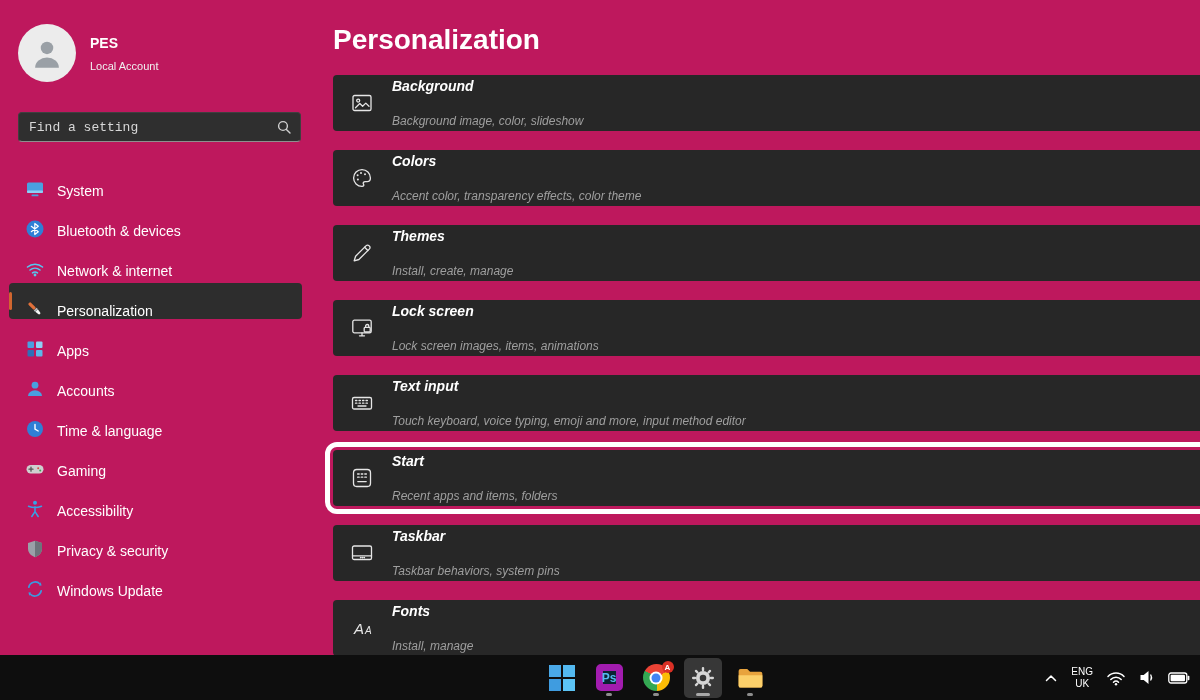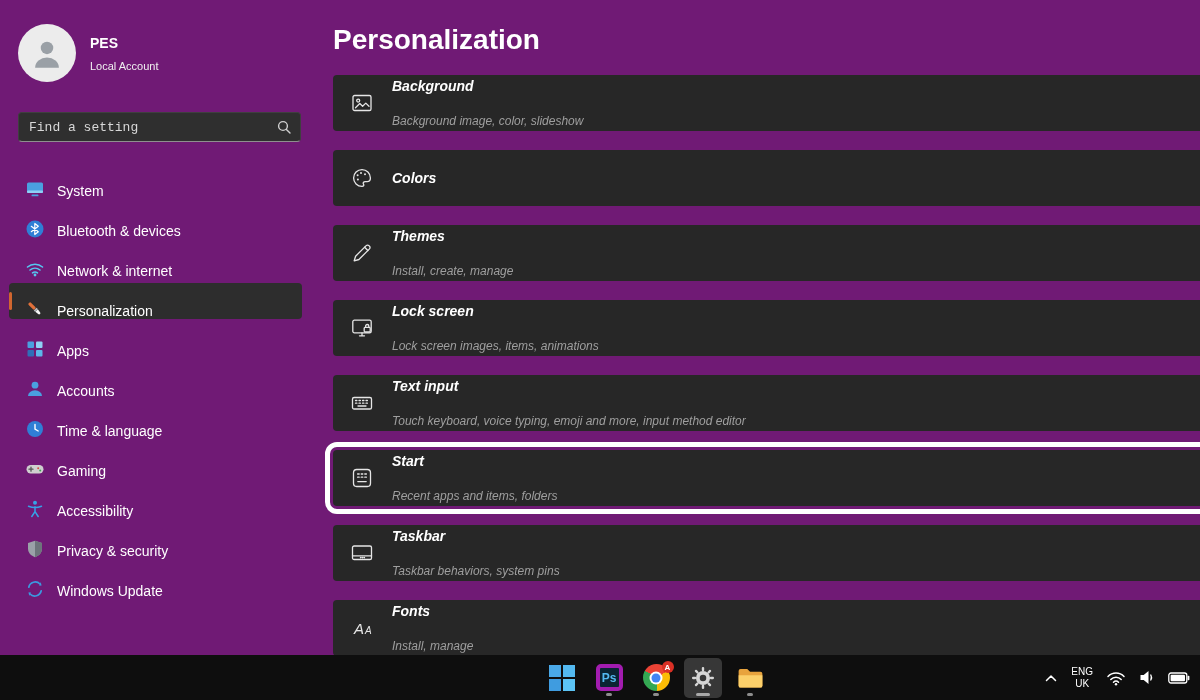--- a/index.html
+++ b/index.html
@@ -1,17 +1,17 @@
 <!DOCTYPE html>
 <html><head>
 <meta charset="utf-8">
 <style>
   * { margin:0; padding:0; box-sizing:border-box; }
   body { background:#000; font-family:"Liberation Sans", sans-serif; }
-  .screen { position:relative; width:1200px; height:700px; background:#701a75; overflow:hidden; }
+  .screen { position:relative; width:1200px; height:700px; background:#be185d; overflow:hidden; }
 
   
   .sidebar { position:absolute; left:0; top:0; width:320px; height:655px; }
   .account { position:absolute; left:18px; top:24px; display:flex; align-items:center; gap:14px; cursor:pointer; }
   .avatar { width:58px; height:58px; border-radius:50%; background:#ececec; display:flex; align-items:center; justify-content:center; overflow:hidden; }
   .account-name { font-size:14px; font-weight:700; color:#fff; }
   .account-type { font-size:11px; color:#f0f0f0; margin-top:9px; }
 
   .search { position:absolute; left:18px; top:112px; width:283px; height:30px; background:#2f2f2f; border:1px solid #3f3f3f; border-bottom:1px solid #8f8f8f; border-radius:4px; display:flex; align-items:center;font-family:Liberation Mono, monospace; }
   .search input { flex:1; background:transparent; border:none; outline:none; color:#e8e8e8; font-size:13px; padding:0 10px; font-family:inherit; }
@@ -36,21 +36,21 @@
 
   
   .taskbar { position:absolute; left:0; bottom:0; width:100%; height:45px; background:#0e0e0e; }
   .tb-apps { position:absolute; left:543px; top:0; height:100%; display:flex; align-items:center; gap:9px; }
   .tb-app { width:38px; height:40px; display:flex; align-items:center; justify-content:center; position:relative; border-radius:5px; cursor:pointer; }
   .tb-app.active { background:#373737; }
   .tb-ind { position:absolute; bottom:2px; left:50%; transform:translateX(-50%); height:3px; width:6px; border-radius:2px; background:#8d8d8d; }
   .tb-app.active .tb-ind { width:14px; background:#a9a9a9; }
   .win-logo { display:grid; grid-template-columns:12px 12px; grid-template-rows:12px 12px; gap:2px; }
   .win-logo span { display:block; }
-  .ps-tile { width:27px; height:27px; background:#0a2433; border:4px solid #a21caf; border-radius:5px; color:#53b9f0; font-size:12px; font-weight:700; display:flex; align-items:center; justify-content:center; }
+  .ps-tile { width:27px; height:27px; background:#0a2433; border:7px solid #a21caf; border-radius:5px; color:#53b9f0; font-size:12px; font-weight:700; display:flex; align-items:center; justify-content:center; }
   .chrome { width:27px; height:27px; border-radius:50%; background:conic-gradient(from -60deg, #ea4335 0 120deg, #fbbc05 120deg 240deg, #34a853 240deg 360deg); position:relative; }
   .chrome::before { content:""; position:absolute; left:50%; top:50%; transform:translate(-50%,-50%); width:13px; height:13px; border-radius:50%; background:#fff; }
   .chrome::after { content:""; position:absolute; left:50%; top:50%; transform:translate(-50%,-50%); width:9px; height:9px; border-radius:50%; background:#4285f4; }
   .chrome-badge { position:absolute; top:-3px; right:-4px; width:12px; height:12px; border-radius:50%; background:#d93025; color:#fff; font-size:8px; font-weight:700; display:flex; align-items:center; justify-content:center; z-index:2; }
 
   .tray { position:absolute; right:10px; top:0; height:100%; display:flex; align-items:center; gap:13px; color:#fff; }
   .tray-btn { display:flex; align-items:center; justify-content:center; cursor:pointer; }
   .lang { font-size:10px; font-weight:400; line-height:1.2; text-align:center; cursor:pointer; }
 </style>
 </head>
@@ -237,20 +237,21 @@
           <svg width="24" height="24" viewBox="0 0 24 24" class="oi">
             <path d="M12 3.6 a8.4 8.4 0 1 0 0 16.8 c1.7 0 2.3 -1.1 1.5 -2.2 c-0.9 -1.2 0.1 -2.5 1.7 -2.5 h1.9 c2.1 0 3.3 -1.6 3.3 -3.7 c0 -4.7 -3.8 -8.4 -8.4 -8.4 z"></path>
             <circle cx="7.6" cy="9.2" r="1" fill="#e6e6e6" stroke="none"></circle>
             <circle cx="11" cy="6.9" r="1" fill="#e6e6e6" stroke="none"></circle>
             <circle cx="15" cy="8.2" r="1" fill="#e6e6e6" stroke="none"></circle>
             <circle cx="7.9" cy="13.4" r="1" fill="#e6e6e6" stroke="none"></circle>
           </svg>
         </span>
       <div>
         <div class="row-title">Colors</div>
+        <div class="row-sub">Accent color, transparency effects, color theme</div>
       </div>
     </div>
 
     <div class="row">
       <span class="row-icon">
           <svg width="24" height="24" viewBox="0 0 24 24" class="oi">
             <path d="M4.2 19.8 l1.4 -4.6 L16.2 4.6 a1.9 1.9 0 0 1 2.7 0 l0.6 0.6 a1.9 1.9 0 0 1 0 2.7 L8.9 18.5 z"></path>
             <path d="M14.6 6.2 l3.3 3.3"></path>
           </svg>
         </span>

